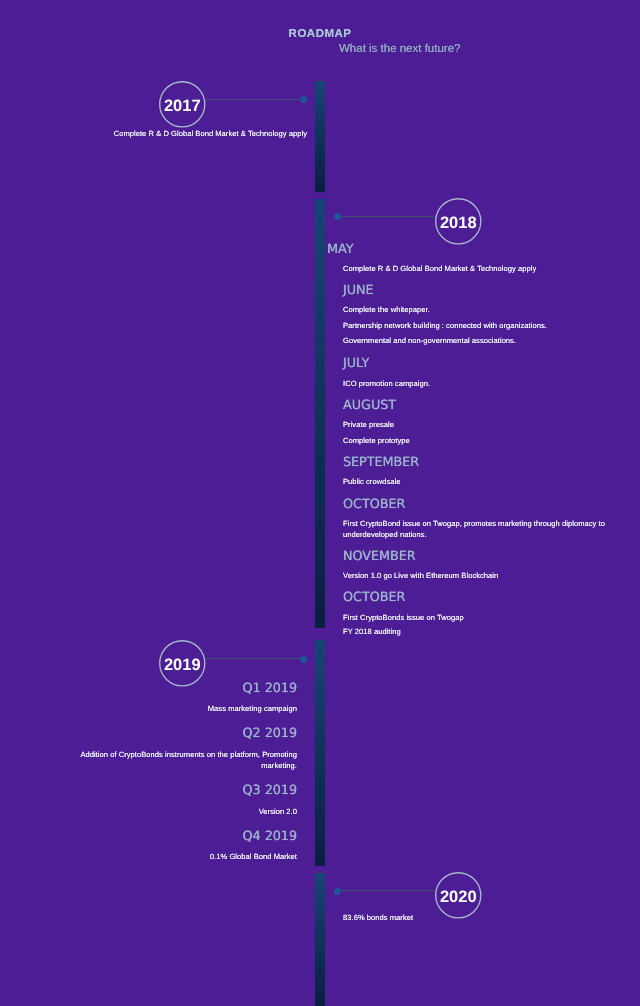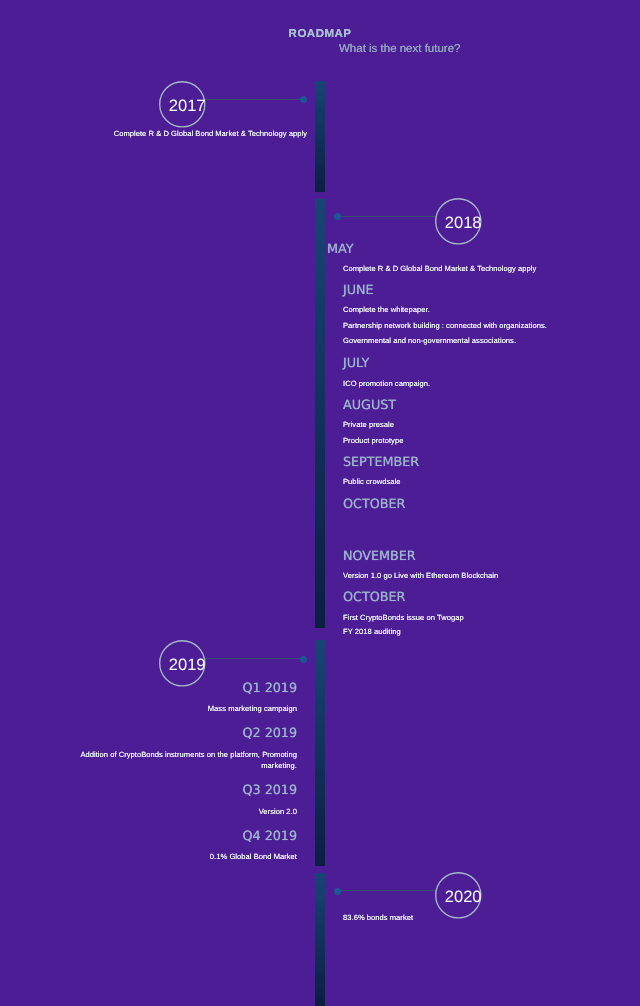--- a/index.html
+++ b/index.html
@@ -19,21 +19,21 @@
   .subtitle{position:absolute;left:339px;top:43px;font-size:11.5px;color:#93a9c0;
             letter-spacing:0px;line-height:12px;text-shadow:0 0 0.4px currentColor;
             transform:translateZ(0);}
 
   .vbar{position:absolute;left:315px;width:10px;
         background:linear-gradient(to bottom,#174575 0%, #0a1f40 100%);}
 
   .circle{position:absolute;width:46.5px;height:46.5px;color:#a7bac9;}
   .circle svg{position:absolute;left:0;top:0;overflow:visible;}
   .circle .yr{position:absolute;left:0;right:0;top:0;height:46.5px;
-          text-align:right;color:#ffffff;font-size:16.5px;font-weight:normal;
+          text-align:center;color:#ffffff;font-size:16.5px;font-weight:bold;
           letter-spacing:0px;line-height:50px;transform:translateZ(0);}
   .conn{position:absolute;height:1px;background:#3c4e6d;}
   .dot{position:absolute;width:7px;height:7px;border-radius:50%;background:#1d5596;}
 
   .mon{position:absolute;color:#9db4cc;font-family:"DejaVu Sans",sans-serif;
        font-size:12.8px;font-weight:400;letter-spacing:-0.05px;white-space:nowrap;line-height:12px;
        text-shadow:0 0 0.75px currentColor;transform:translateZ(0);}
   .bd{position:absolute;color:#eef3f8;font-size:7.55px;letter-spacing:0.05px;
       white-space:nowrap;line-height:9px;text-shadow:0 0 0.35px currentColor;transform:translateZ(0);}
   .bdw{position:absolute;color:#eef3f8;font-size:7.55px;letter-spacing:0.05px;line-height:10.9px;
@@ -78,26 +78,27 @@
   <div class="mon" style="left:343px;top:285.2px">JUNE</div>
   <div class="bd" style="left:343px;top:305.2px">Complete the whitepaper.</div>
   <div class="bd" style="left:343px;top:320.7px">Partnership network building : connected with organizations.</div>
   <div class="bd" style="left:343px;top:336.3px">Governmental and non-governmental associations.</div>
 
   <div class="mon" style="left:343px;top:358.2px">JULY</div>
   <div class="bd" style="left:343px;top:378.6px">ICO promotion campaign.</div>
 
   <div class="mon" style="left:343px;top:400.0px">AUGUST</div>
   <div class="bd" style="left:343px;top:419.9px">Private presale</div>
-  <div class="bd" style="left:343px;top:435.9px">Product prototype</div>
+  <div class="bd" style="left:343px;top:435.9px">Complete prototype</div>
 
   <div class="mon" style="left:343px;top:457.2px">SEPTEMBER</div>
   <div class="bd" style="left:343px;top:476.7px">Public crowdsale</div>
 
   <div class="mon" style="left:343px;top:498.8px">OCTOBER</div>
+  <div class="bdw" style="left:343px;top:518.6px;width:268px">First CryptoBond issue on Twogap, promotes marketing through diplomacy to underdeveloped nations.</div>
 
   <div class="mon" style="left:343px;top:551.0px">NOVEMBER</div>
   <div class="bd" style="left:343px;top:570.6px">Version 1.0 go Live with Ethereum Blockchain</div>
 
   <div class="mon" style="left:343px;top:592.1px">OCTOBER</div>
   <div class="bd" style="left:343px;top:613.2px">First CryptoBonds issue on Twogap</div>
   <div class="bd" style="left:343px;top:627.0px">FY 2018 auditing</div>
 
   <div class="circle" style="left:159px;top:640px">
     <svg width="46.5" height="46.5" viewBox="0 0 46.5 46.5">

